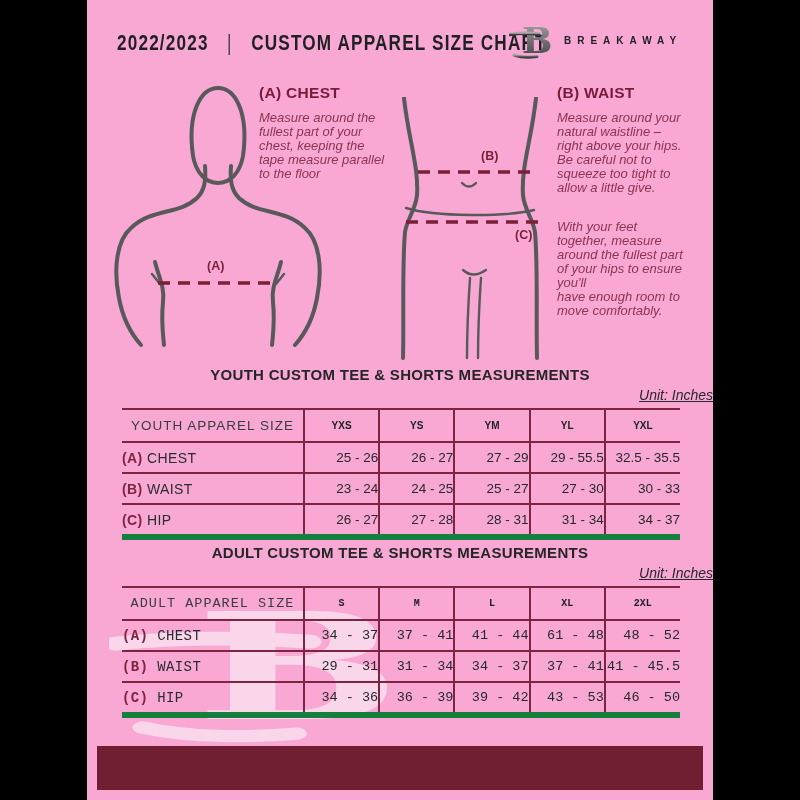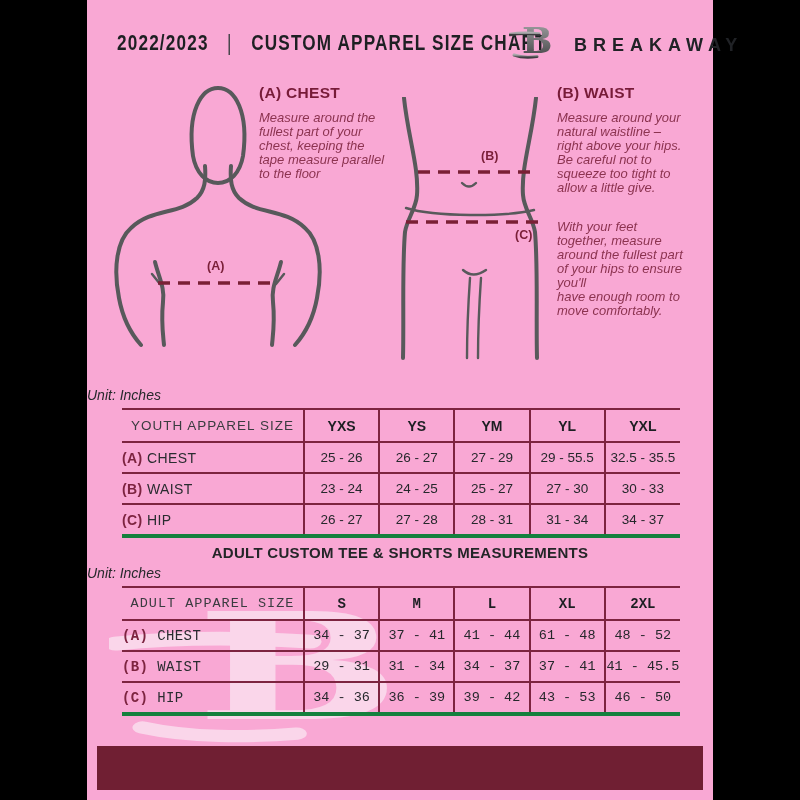--- a/index.html
+++ b/index.html
@@ -8,57 +8,57 @@
   .pillar{position:absolute;top:0;width:87px;height:800px;background:#000;}
   .pillar.left{left:0;}
   .pillar.right{right:0;}
   .page{position:absolute;left:87px;top:0;width:626px;height:800px;background:#f9a8d4;}
 
   
   .header-line{position:absolute;left:30px;top:30px;white-space:nowrap;transform:scaleX(0.78);
     transform-origin:left top;font-weight:bold;font-size:22px;color:#1e2023;letter-spacing:1.5px;}
   .header-divider{color:#3c3e42;font-weight:400;margin:0 16px;}
   .logo-mark{position:absolute;left:422px;top:17px;width:44px;height:44px;}
-  .brand{position:absolute;left:487px;top:35px;font-size:18px;font-weight:bold;letter-spacing:6px;color:#202226;}
+  .brand{position:absolute;left:477px;top:35px;font-size:10px;font-weight:bold;letter-spacing:6px;color:#202226;}
 
   
   .figure-svg{position:absolute;}
   #fig-upper{left:20px;top:78px;width:240px;height:285px;}
   #fig-lower{left:308px;top:97px;width:160px;height:265px;}
   .marker{position:absolute;font-size:12.5px;font-weight:bold;color:#7a1f38;z-index:2;}
 
   
   .instruction{position:absolute;}
   .instruction .ihead{margin:0 0 9px;font-size:15.5px;font-weight:bold;color:#771b38;letter-spacing:0.3px;}
   .instruction .ibody{margin:0;font-size:13px;line-height:14px;font-style:italic;color:#8c3350;white-space:pre-line;}
   #instr-chest{left:172px;top:84px;width:130px;}
   #instr-waist{left:470px;top:84px;width:150px;}
   #instr-hips{left:470px;top:220px;width:150px;}
 
   
   .section-title{position:absolute;left:0;width:626px;text-align:center;font-size:15px;font-weight:bold;
     color:#242628;letter-spacing:0.3px;z-index:2;}
-  .section-unit{position:absolute;left:0;width:626px;text-align:left;font-size:14px;font-style:italic;color:#27292c;z-index:2;}
+  .section-unit{position:absolute;left:0;width:626px;text-align:right;font-size:14px;font-style:italic;color:#27292c;z-index:2;text-decoration:underline;}
   #youth-title{top:366px;} #youth-unit{top:387px;}
   #adult-title{top:544px;} #adult-unit{top:565px;}
 
   
   .size-table{position:absolute;left:35px;width:558px;border-collapse:collapse;table-layout:fixed;z-index:2;}
   #youth-table{top:408px;} #adult-table{top:586px;font-family:Liberation Mono, monospace;}
   .size-table td,.size-table th{border-top:2px solid #7d2440;padding:0;}
-  .size-table tr.last td{border-bottom:4px solid #15803d;}
+  .size-table tr.last td{border-bottom:6px solid #15803d;}
   .size-table th + th,.size-table td + td{border-left:2px solid #7d2440;}
   .size-table th{height:31px;}
   .size-table td{height:29px;}
   .col-label{width:182px;}
   .hdr-label{text-align:center;padding-left:13px;font-weight:normal;font-size:13.5px;color:#3a3c40;letter-spacing:1px;}
-  .hdr-size{font-weight:bold;font-size:14px;color:#1c1e22;text-align:center;border-radius:16px;}
+  .hdr-size{font-weight:bold;font-size:10px;color:#1c1e22;text-align:center;border-radius:16px;}
   .row-label{text-align:left;padding-left:13px;font-size:14px;color:#2a2c30;letter-spacing:0.4px;}
   .row-label .prefix{color:#7d2440;font-weight:bold;}
-  .cell{text-align:center;font-size:13.5px;color:#26282c;}
+  .cell{text-align:right;font-size:13.5px;color:#26282c;}
 
   
   .watermark{position:absolute;left:22px;top:572px;width:295px;height:180px;z-index:1;opacity:0.55;}
   .footer-bar{position:absolute;left:10px;top:746px;width:606px;height:44px;background:#701f33;z-index:3;}
 </style>
 </head>
 <body>
 
 <div class="canvas">
   <div class="pillar left"></div>
@@ -142,20 +142,21 @@
 have enough room to
 move comfortably.</p>
     </div>
 
     <svg class="watermark" viewBox="0 0 44 44" preserveAspectRatio="none">
       <text x="13" y="36" font-family="DejaVu Serif, serif" font-size="36" font-weight="bold" fill="#fbfcfd">B</text>
       <path d="M1,17.5 C 10,16 20,16 30,17" stroke="#fbfcfd" stroke-width="3.4" fill="none" stroke-linecap="round"></path>
       <path d="M5,38 C 12,40.5 21,40.5 28,39.5" stroke="#fbfcfd" stroke-width="3" fill="none" stroke-linecap="round"></path>
     </svg>
 
+    <div id="youth-title" class="section-title">YOUTH CUSTOM TEE &amp; SHORTS MEASUREMENTS</div>
     <div id="youth-unit" class="section-unit">Unit: Inches</div>
 
     <table id="youth-table" class="size-table">
       <colgroup>
           <col class="col-label">
           <col>
           <col>
           <col>
           <col>
           <col>

